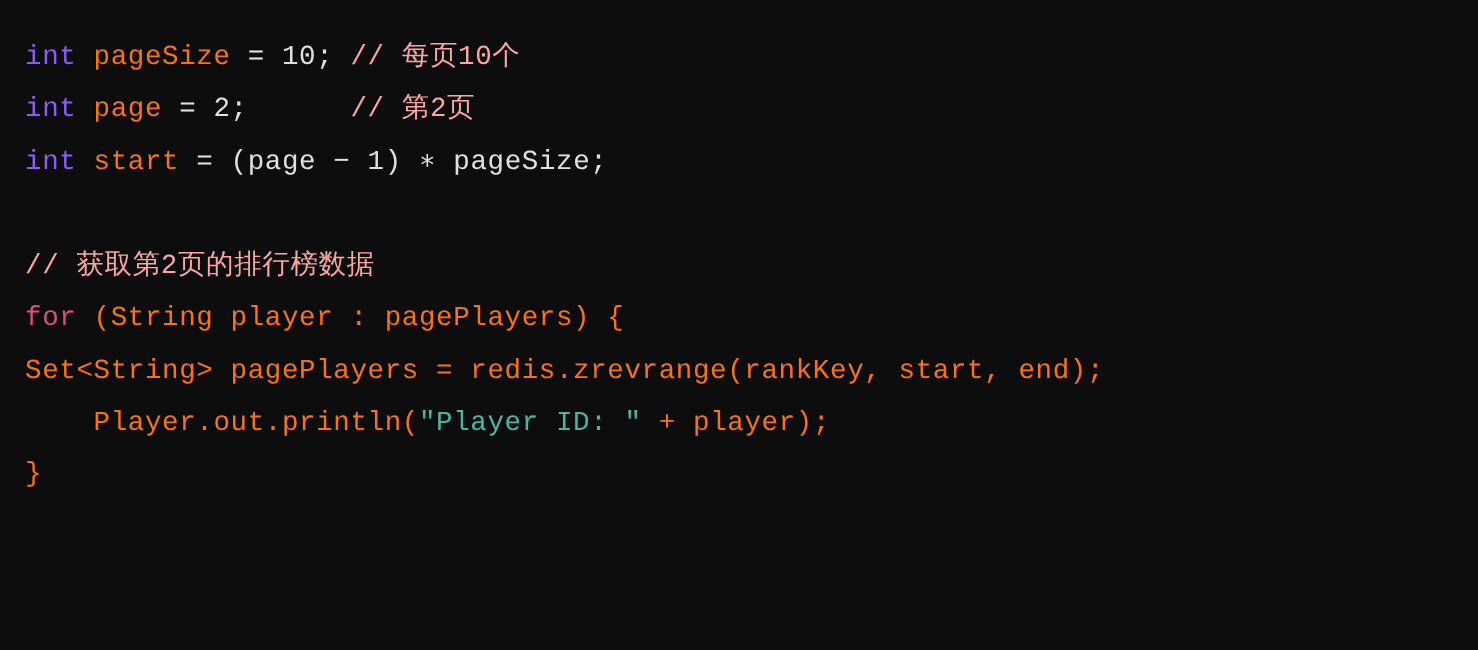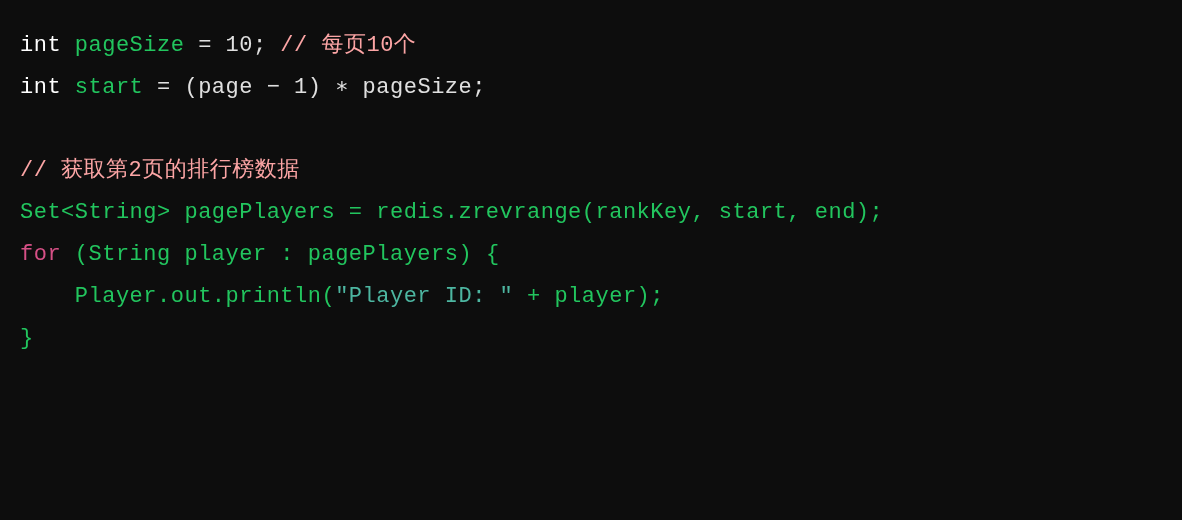--- a/index.html
+++ b/index.html
@@ -16,24 +16,24 @@
       color: #e0e0e0;
       width: 1182px;
       height: 520px;
       overflow: hidden;
     }
     .code-line {
       white-space: pre;
       letter-spacing: 0.5px;
     }
     .keyword {
-      color: #ffffff;
+      color: #8b5cf6;
     }
     .identifier {
-      color: #22c55e;
+      color: #f97316;
     }
     .operator {
       color: #e0e0e0;
     }
     .number {
       color: #e0e0e0;
       margin-top: 41px;
     }
     .comment {
       color: #fca5a5;
@@ -46,20 +46,21 @@
     }
     .blank-line {
       height: 1.9em;
     }
   </style>
 </head>
 <body>
 
 <div>
   <div class="code-line"><span class="keyword">int</span> <span class="identifier">pageSize</span><span class="operator"> = </span><span class="number">10</span><span class="operator">; </span><span class="comment">// 每页10个</span></div>
+  <div class="code-line"><span class="keyword">int</span> <span class="identifier">page</span><span class="operator"> = </span><span class="number">2</span><span class="operator">;      </span><span class="comment">// 第2页</span></div>
   <div class="code-line"><span class="keyword">int</span> <span class="identifier">start</span><span class="operator"> = (page − </span><span class="number">1</span><span class="operator">) ∗ pageSize;</span></div>
   <div class="blank-line"></div>
   <div class="code-line"><span class="comment">// 获取第2页的排行榜数据</span></div>
+  <div class="code-line"><span class="for-kw">for</span><span class="identifier"> (String player : pagePlayers) {</span></div>
   <div class="code-line"><span class="identifier">Set&lt;String&gt; pagePlayers = redis.zrevrange(rankKey, start, end);</span></div>
-  <div class="code-line"><span class="for-kw">for</span><span class="identifier"> (String player : pagePlayers) {</span></div>
   <div class="code-line"><span>    </span><span class="identifier">Player.out.println(</span><span class="string">"Player ID: "</span><span class="identifier"> + player);</span></div>
   <div class="code-line"><span class="identifier">}</span></div>
 </div>
 
 </body></html>

